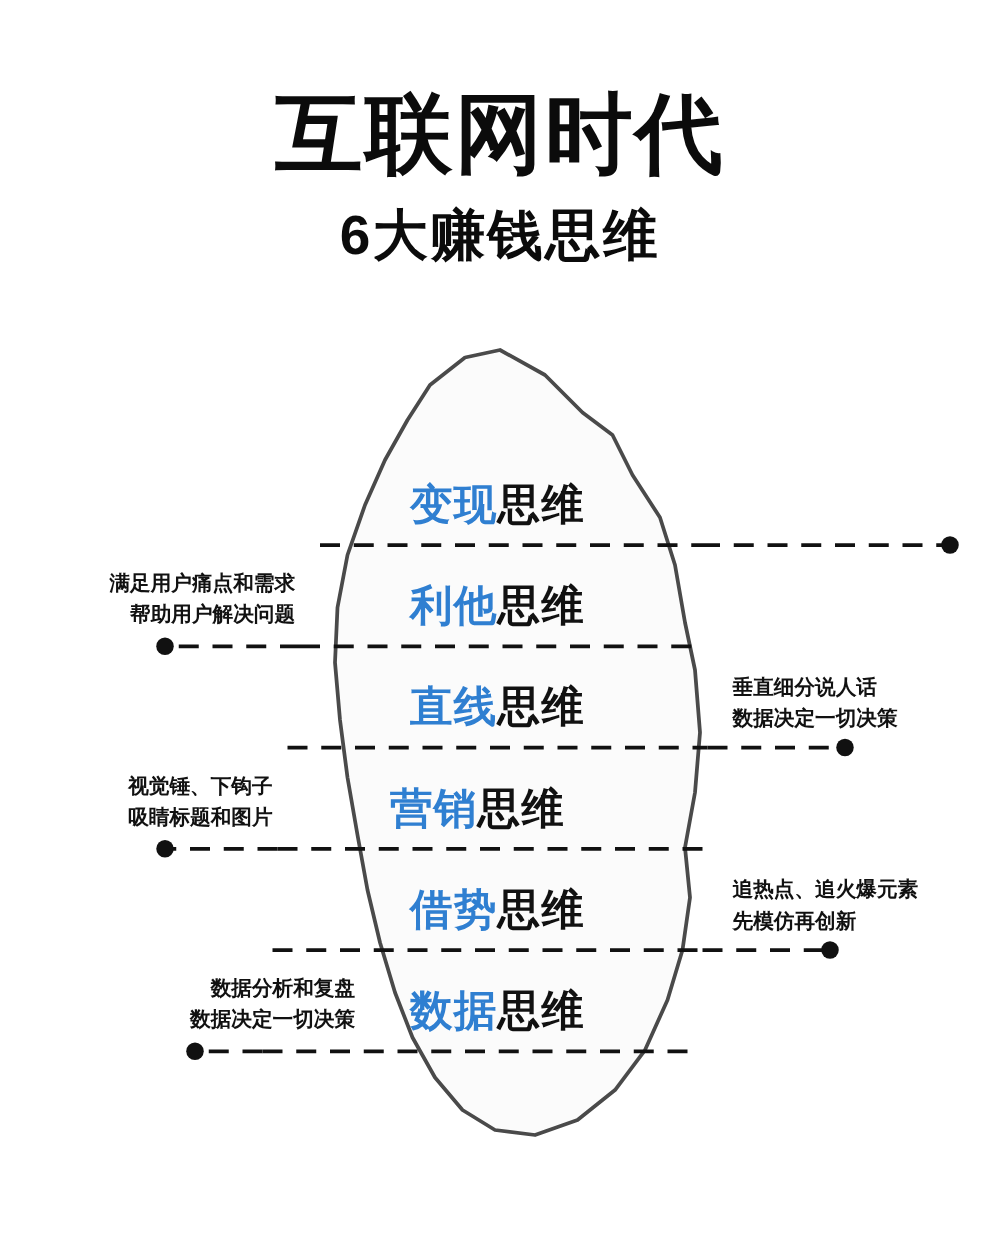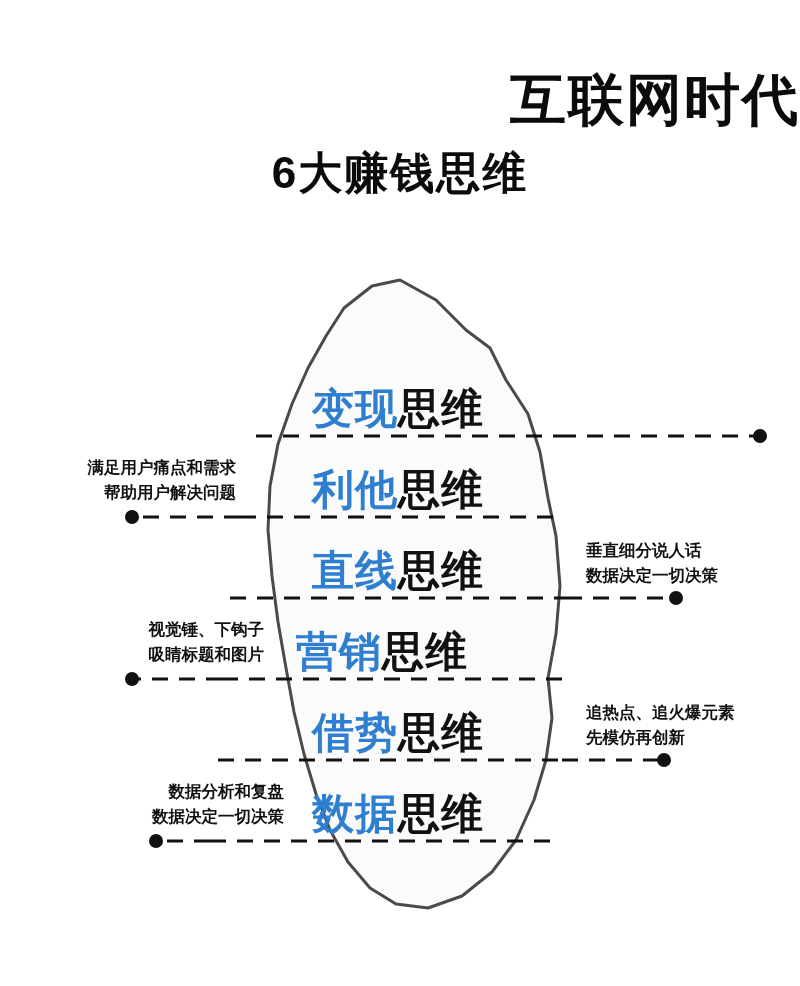--- a/index.html
+++ b/index.html
@@ -28,38 +28,38 @@
     left: 0;
     width: 800px;
     text-align: center;
   }
   .title-line {
     font-weight: bold;
     letter-spacing: 2px;
     color: #0b0b0b;
     line-height: 1.14;
   }
-  .title-line-1 { font-size: 56px; text-align: right; }
+  .title-line-1 { font-size: 70px; }
   .title-line-2 { font-size: 44px; margin-top: 16px; }
 
   
   #diagram-svg {
     position: absolute;
     top: 0;
     left: 0;
     width: 800px;
     height: 986px;
   }
 
   
   .layer-label {
     position: absolute;
     width: 340px;
     text-align: center;
-    font-size: 42px;
+    font-size: 34px;
     font-weight: bold;
     letter-spacing: 1px;
     white-space: nowrap;
   }
   .layer-label .hl { color: #2f7fd1; }
   .layer-label .rest { color: #111111; }
 
   
   .annot {
     position: absolute;
@@ -187,21 +187,21 @@
   <div class="annot right" style="top:700px; left:586px;">
     <div>追热点、追火爆元素</div>
     <div>先模仿再创新</div>
   </div>
 
   <div class="annot left" style="top:455px; left:0px; width:236px;">
     <div>满足用户痛点和需求</div>
     <div>帮助用户解决问题</div>
   </div>
 
-  <div class="annot left" style="top:617px; left:10px; width:218px;padding-left:36px;">
+  <div class="annot left" style="top:617px; left:0px; width:218px;">
     <div>视觉锤、下钩子</div>
     <div>吸睛标题和图片</div>
   </div>
 
   <div class="annot left" style="top:779px; left:0px; width:252px;padding-left:32px;">
     <div>数据分析和复盘</div>
     <div>数据决定一切决策</div>
   </div>
 
 </div>

